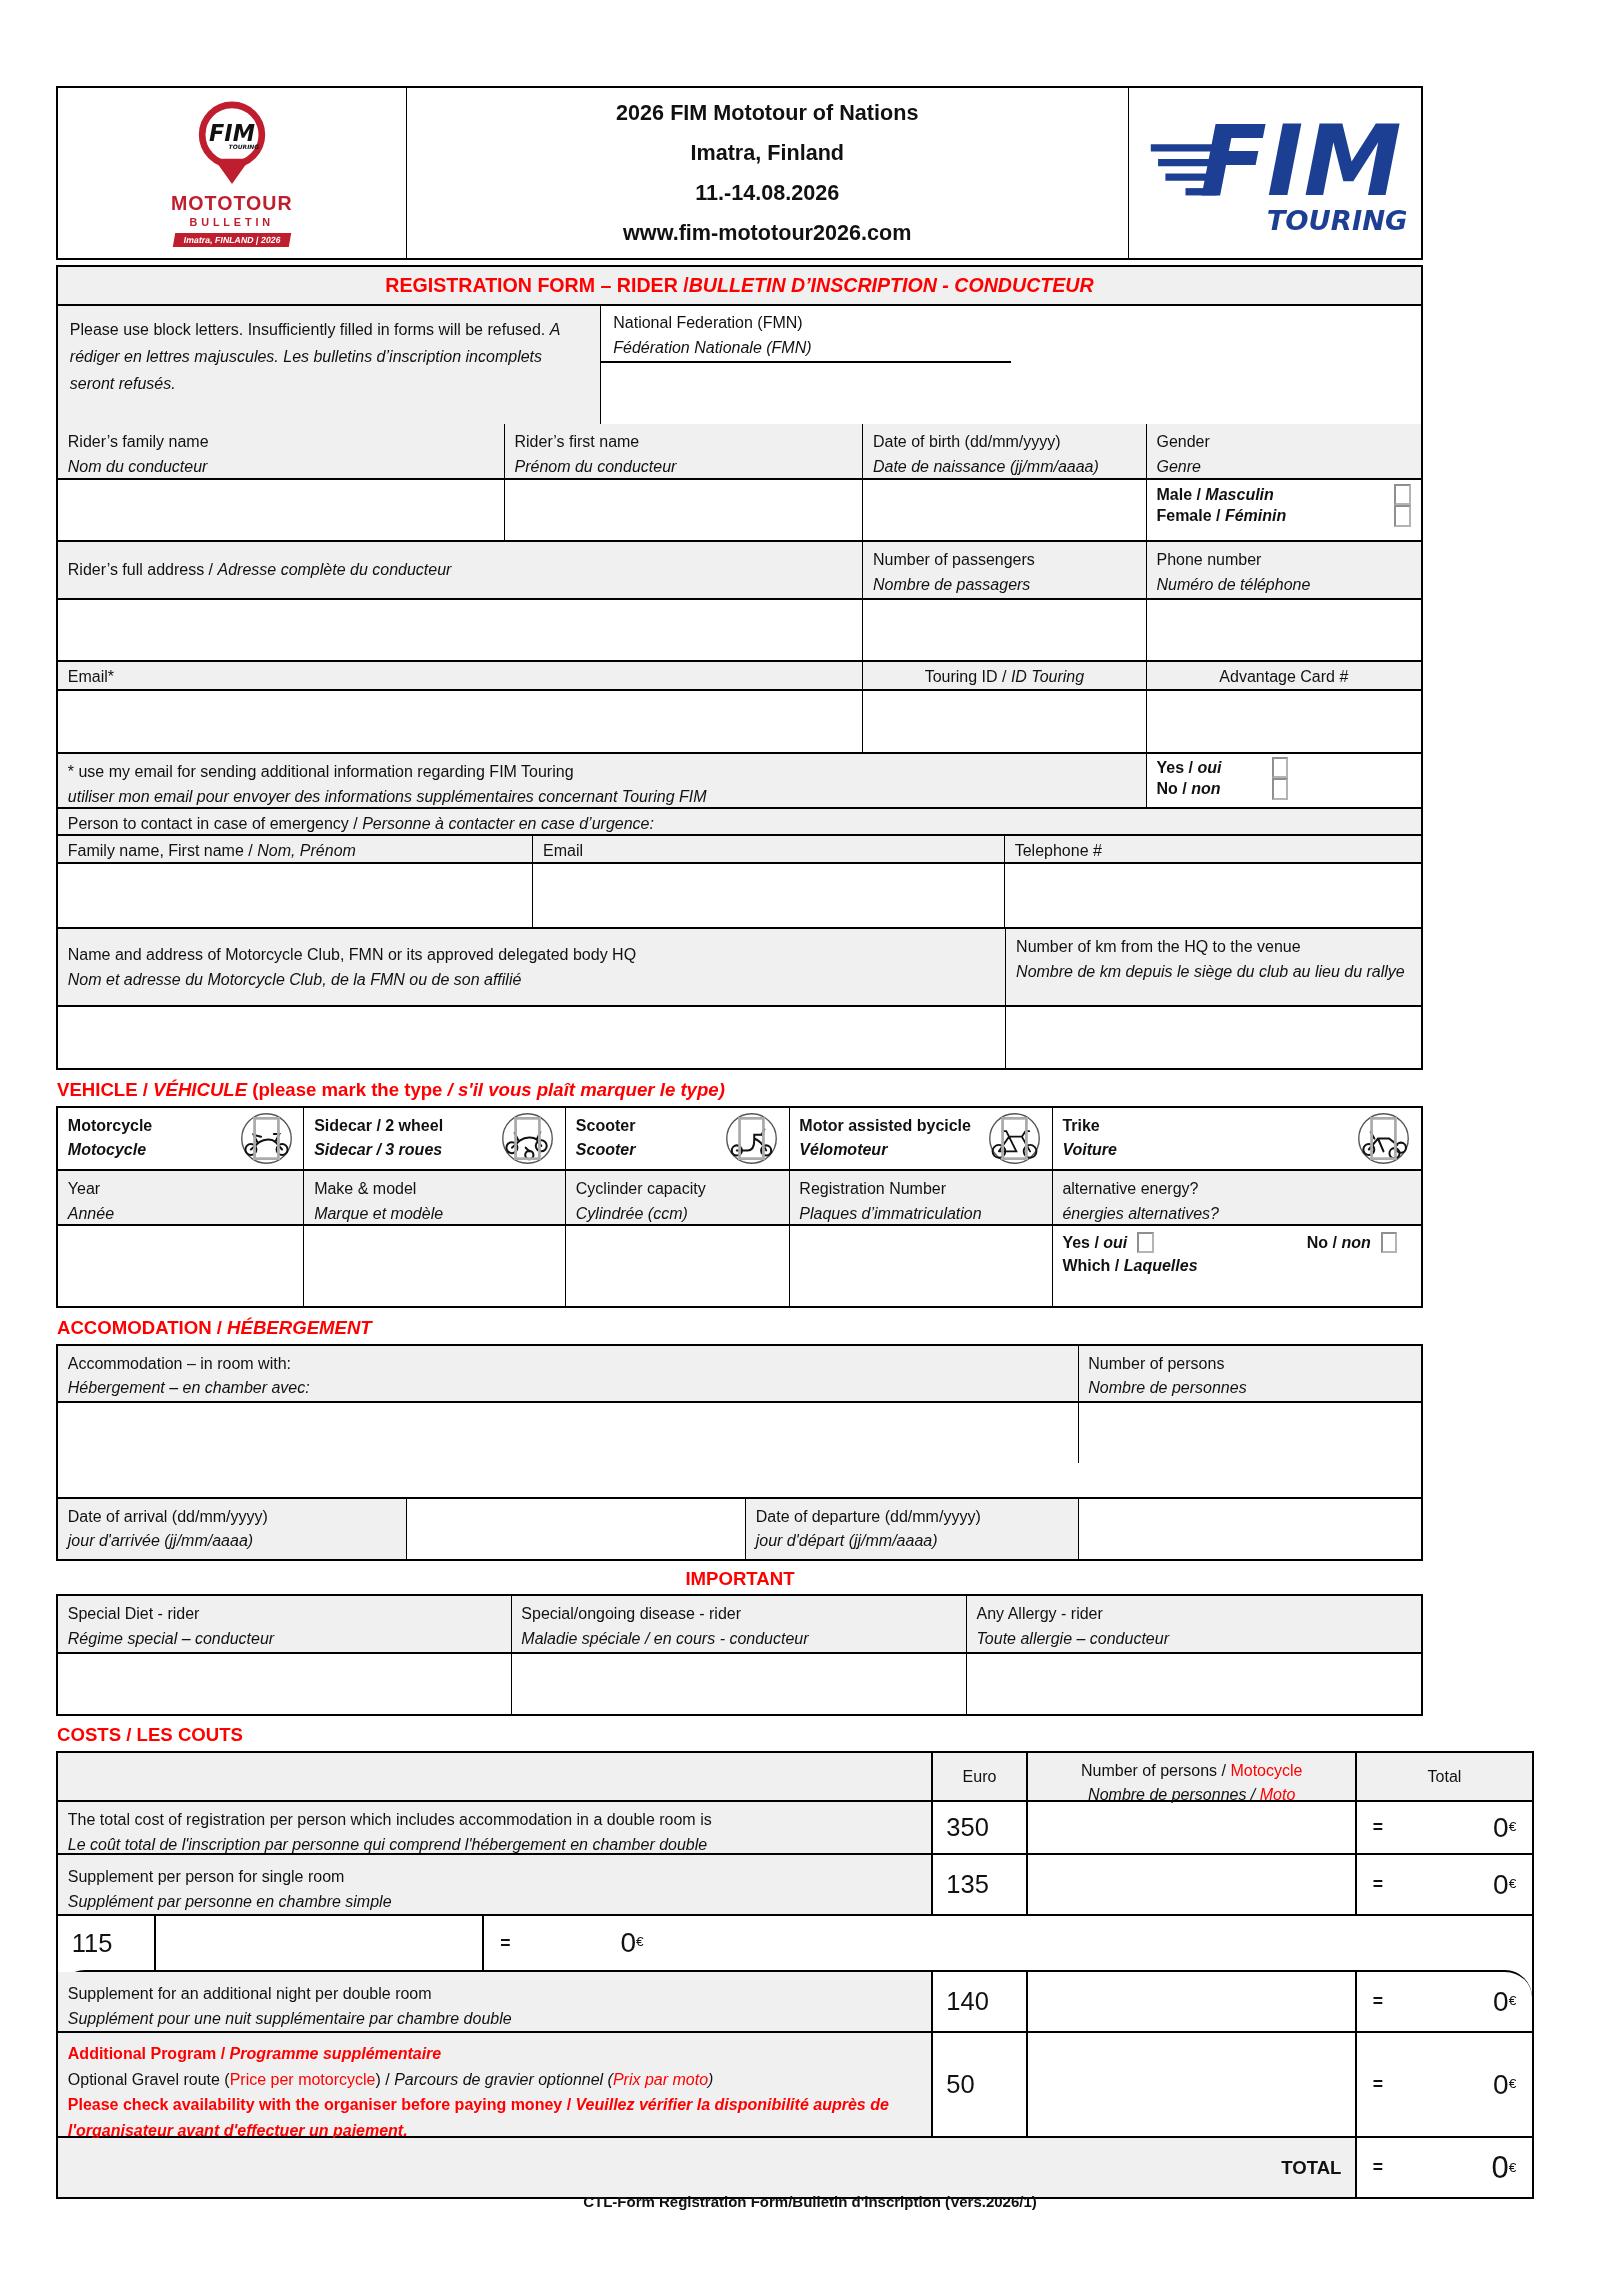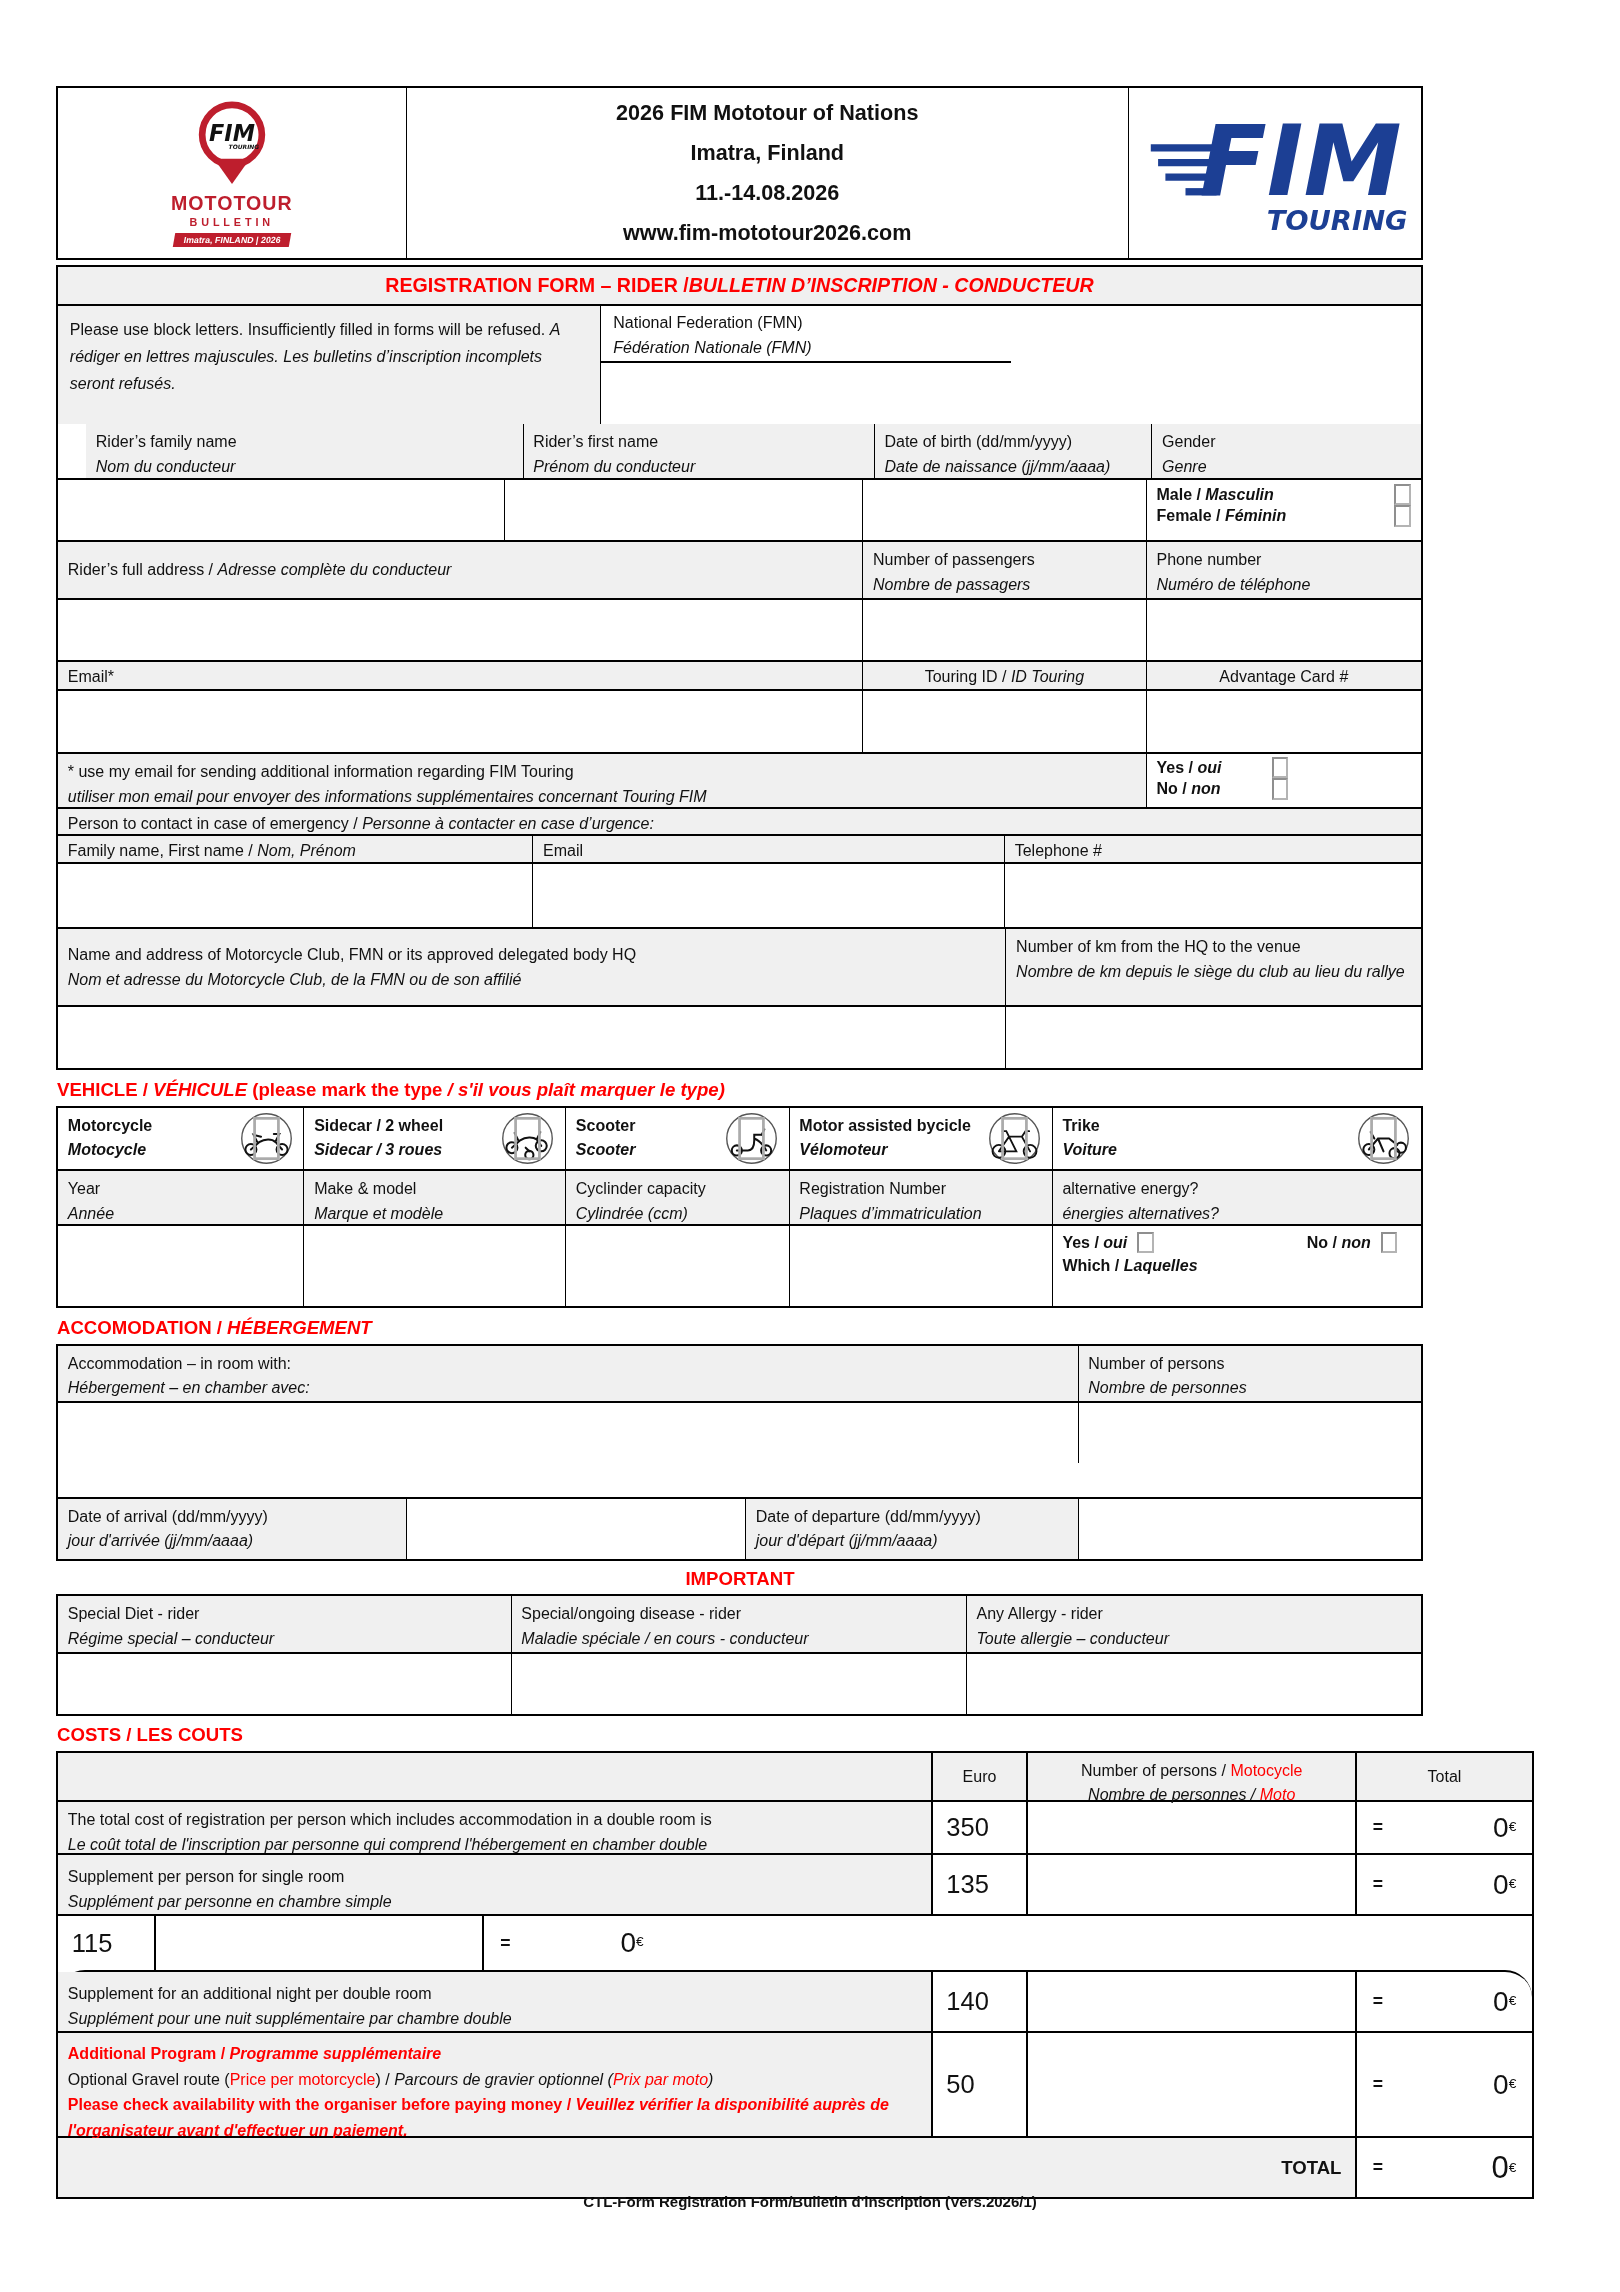--- a/index.html
+++ b/index.html
@@ -129,21 +129,21 @@
       </div>
       <div class="intro-col">
         <div class="intro-lab lbl fs">
           <span>National Federation (FMN)</span>
           <span class="fr">Fédération Nationale (FMN)</span>
         </div>
         <div class="intro-inp"></div>
       </div>
     </div>
 
-    <div class="row gray fs" style="height:54px;margin-left:28px;">
+    <div class="row gray fs" style="height:54px;">
       <div class="c lbl" style="width:32.7%;">
         <span>Rider’s family name</span>
             <span class="fr">Nom du conducteur</span>
       </div>
       <div class="c lbl" style="width:26.3%;">
         <span>Rider’s first name</span>
             <span class="fr">Prénom du conducteur</span>
       </div>
       <div class="c lbl" style="width:20.8%;">
         <span>Date of birth (dd/mm/yyyy)</span>

